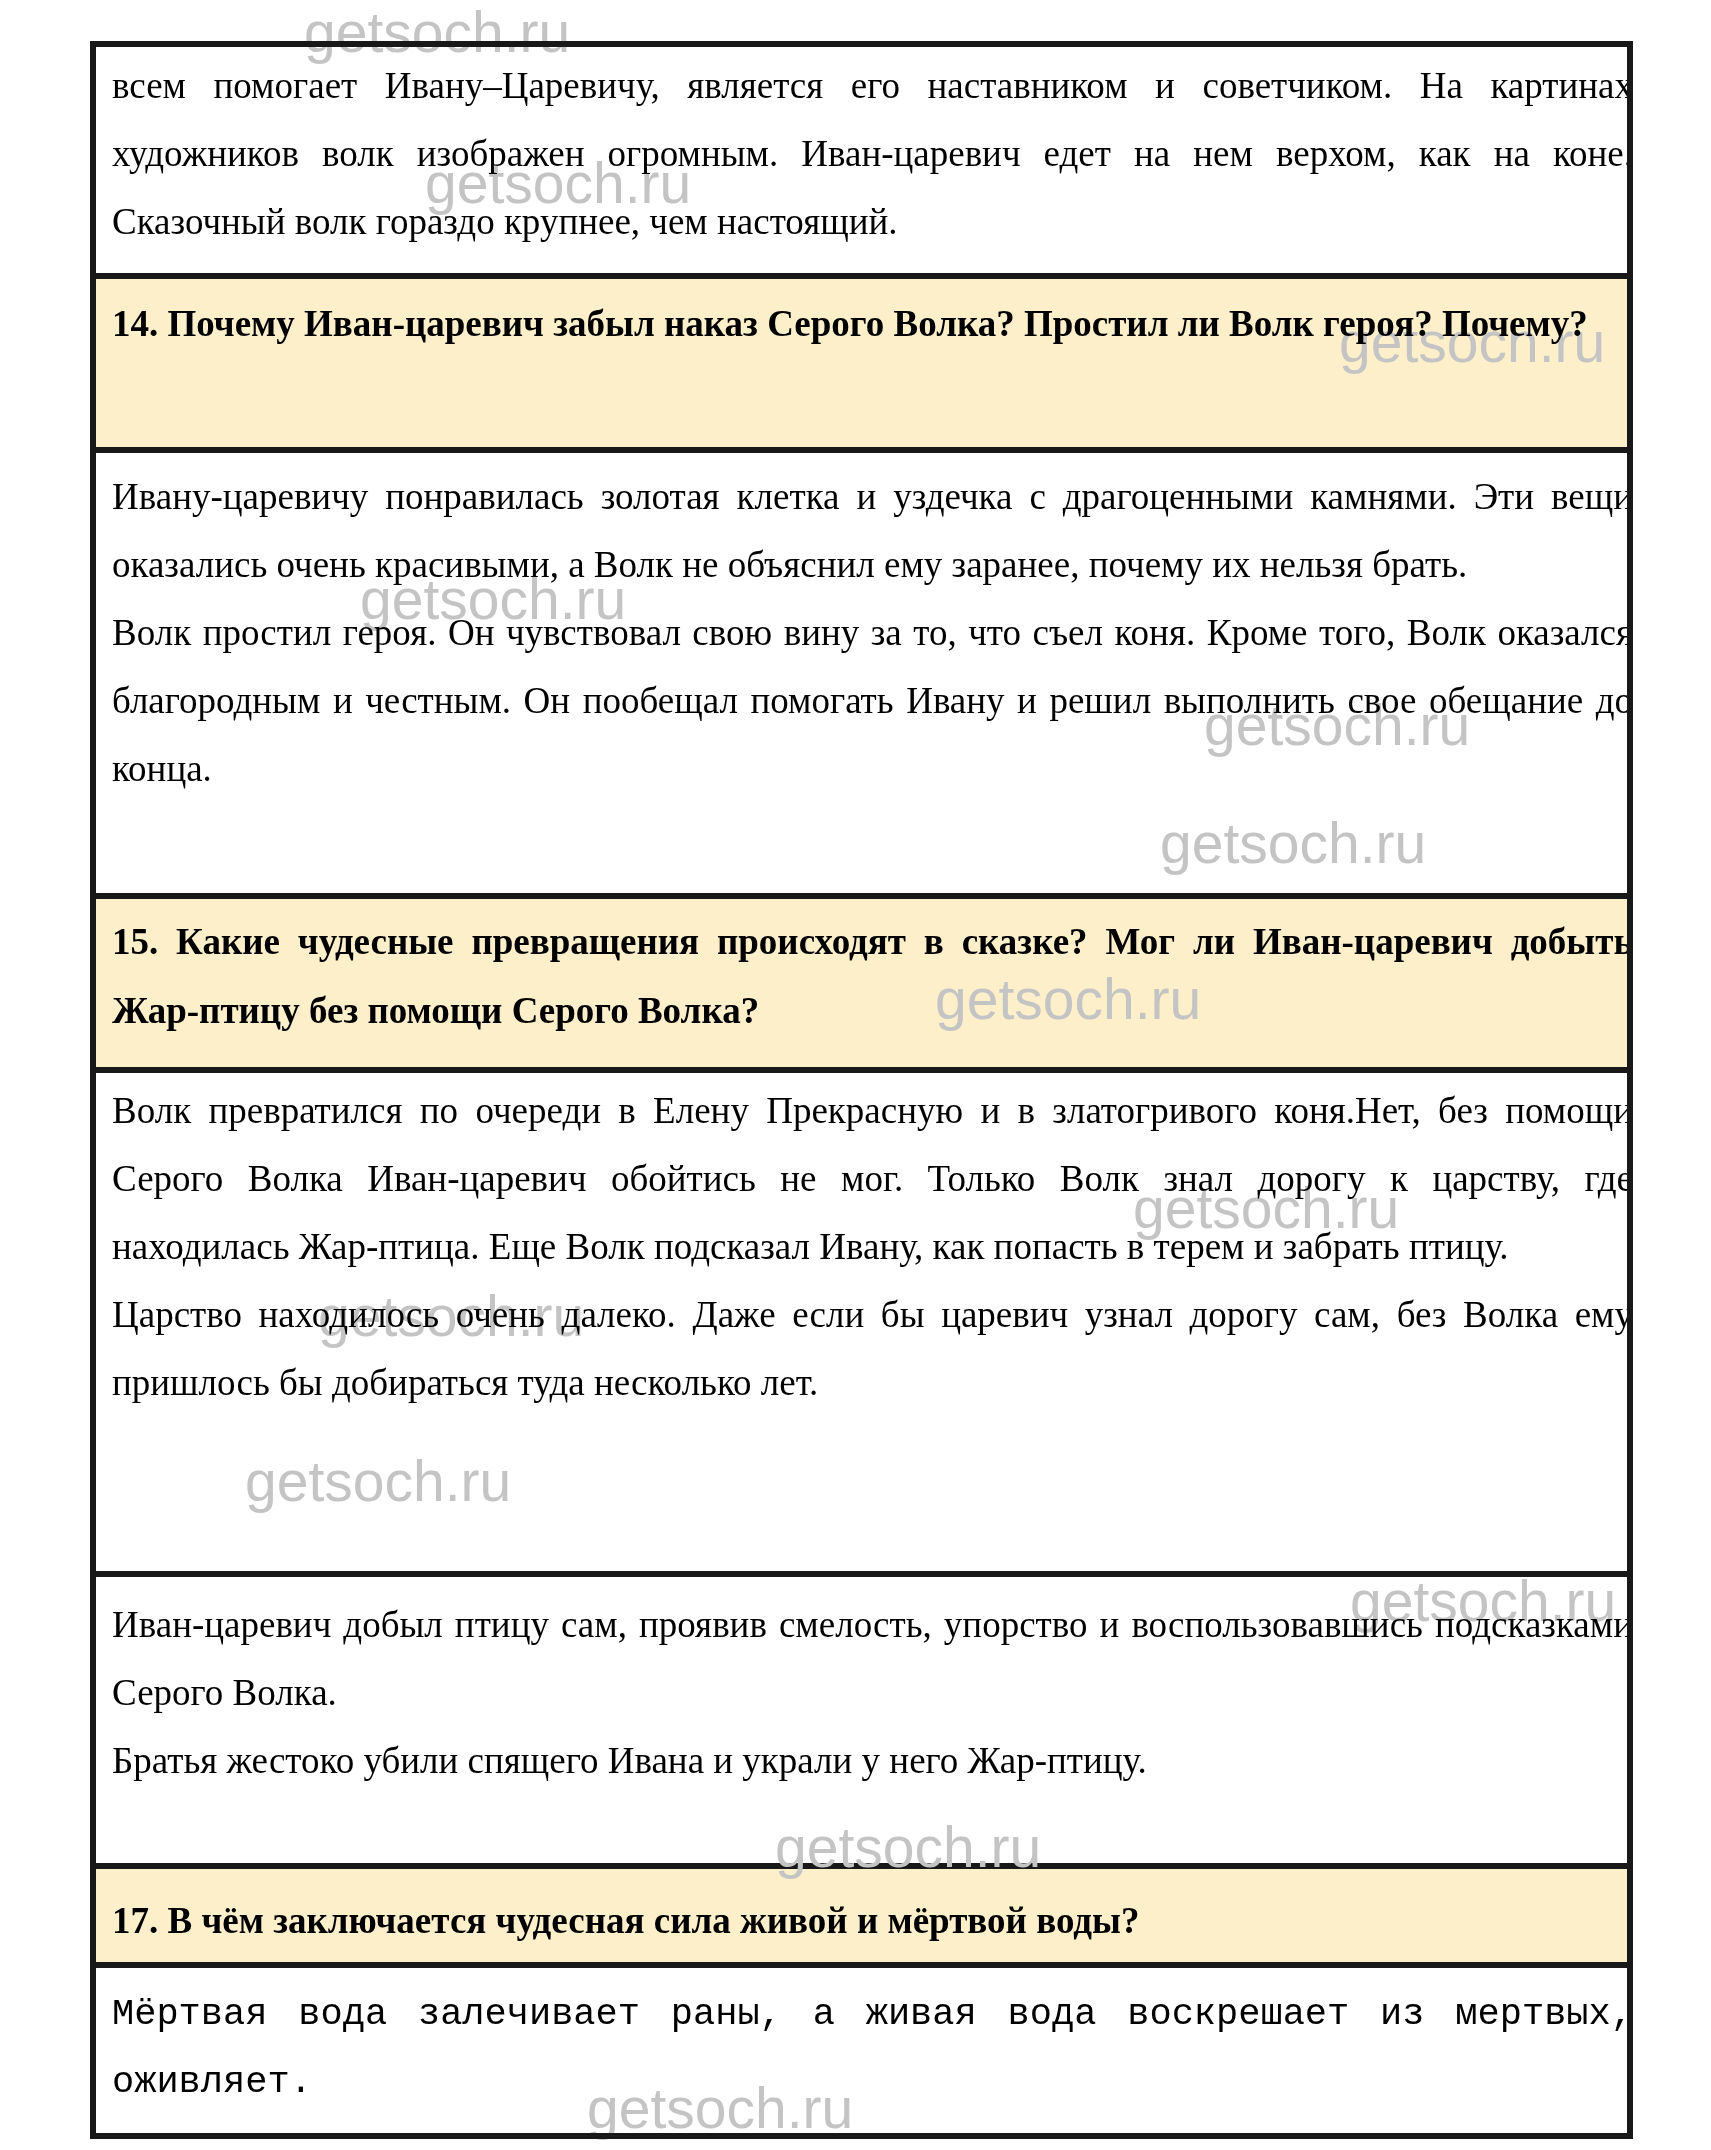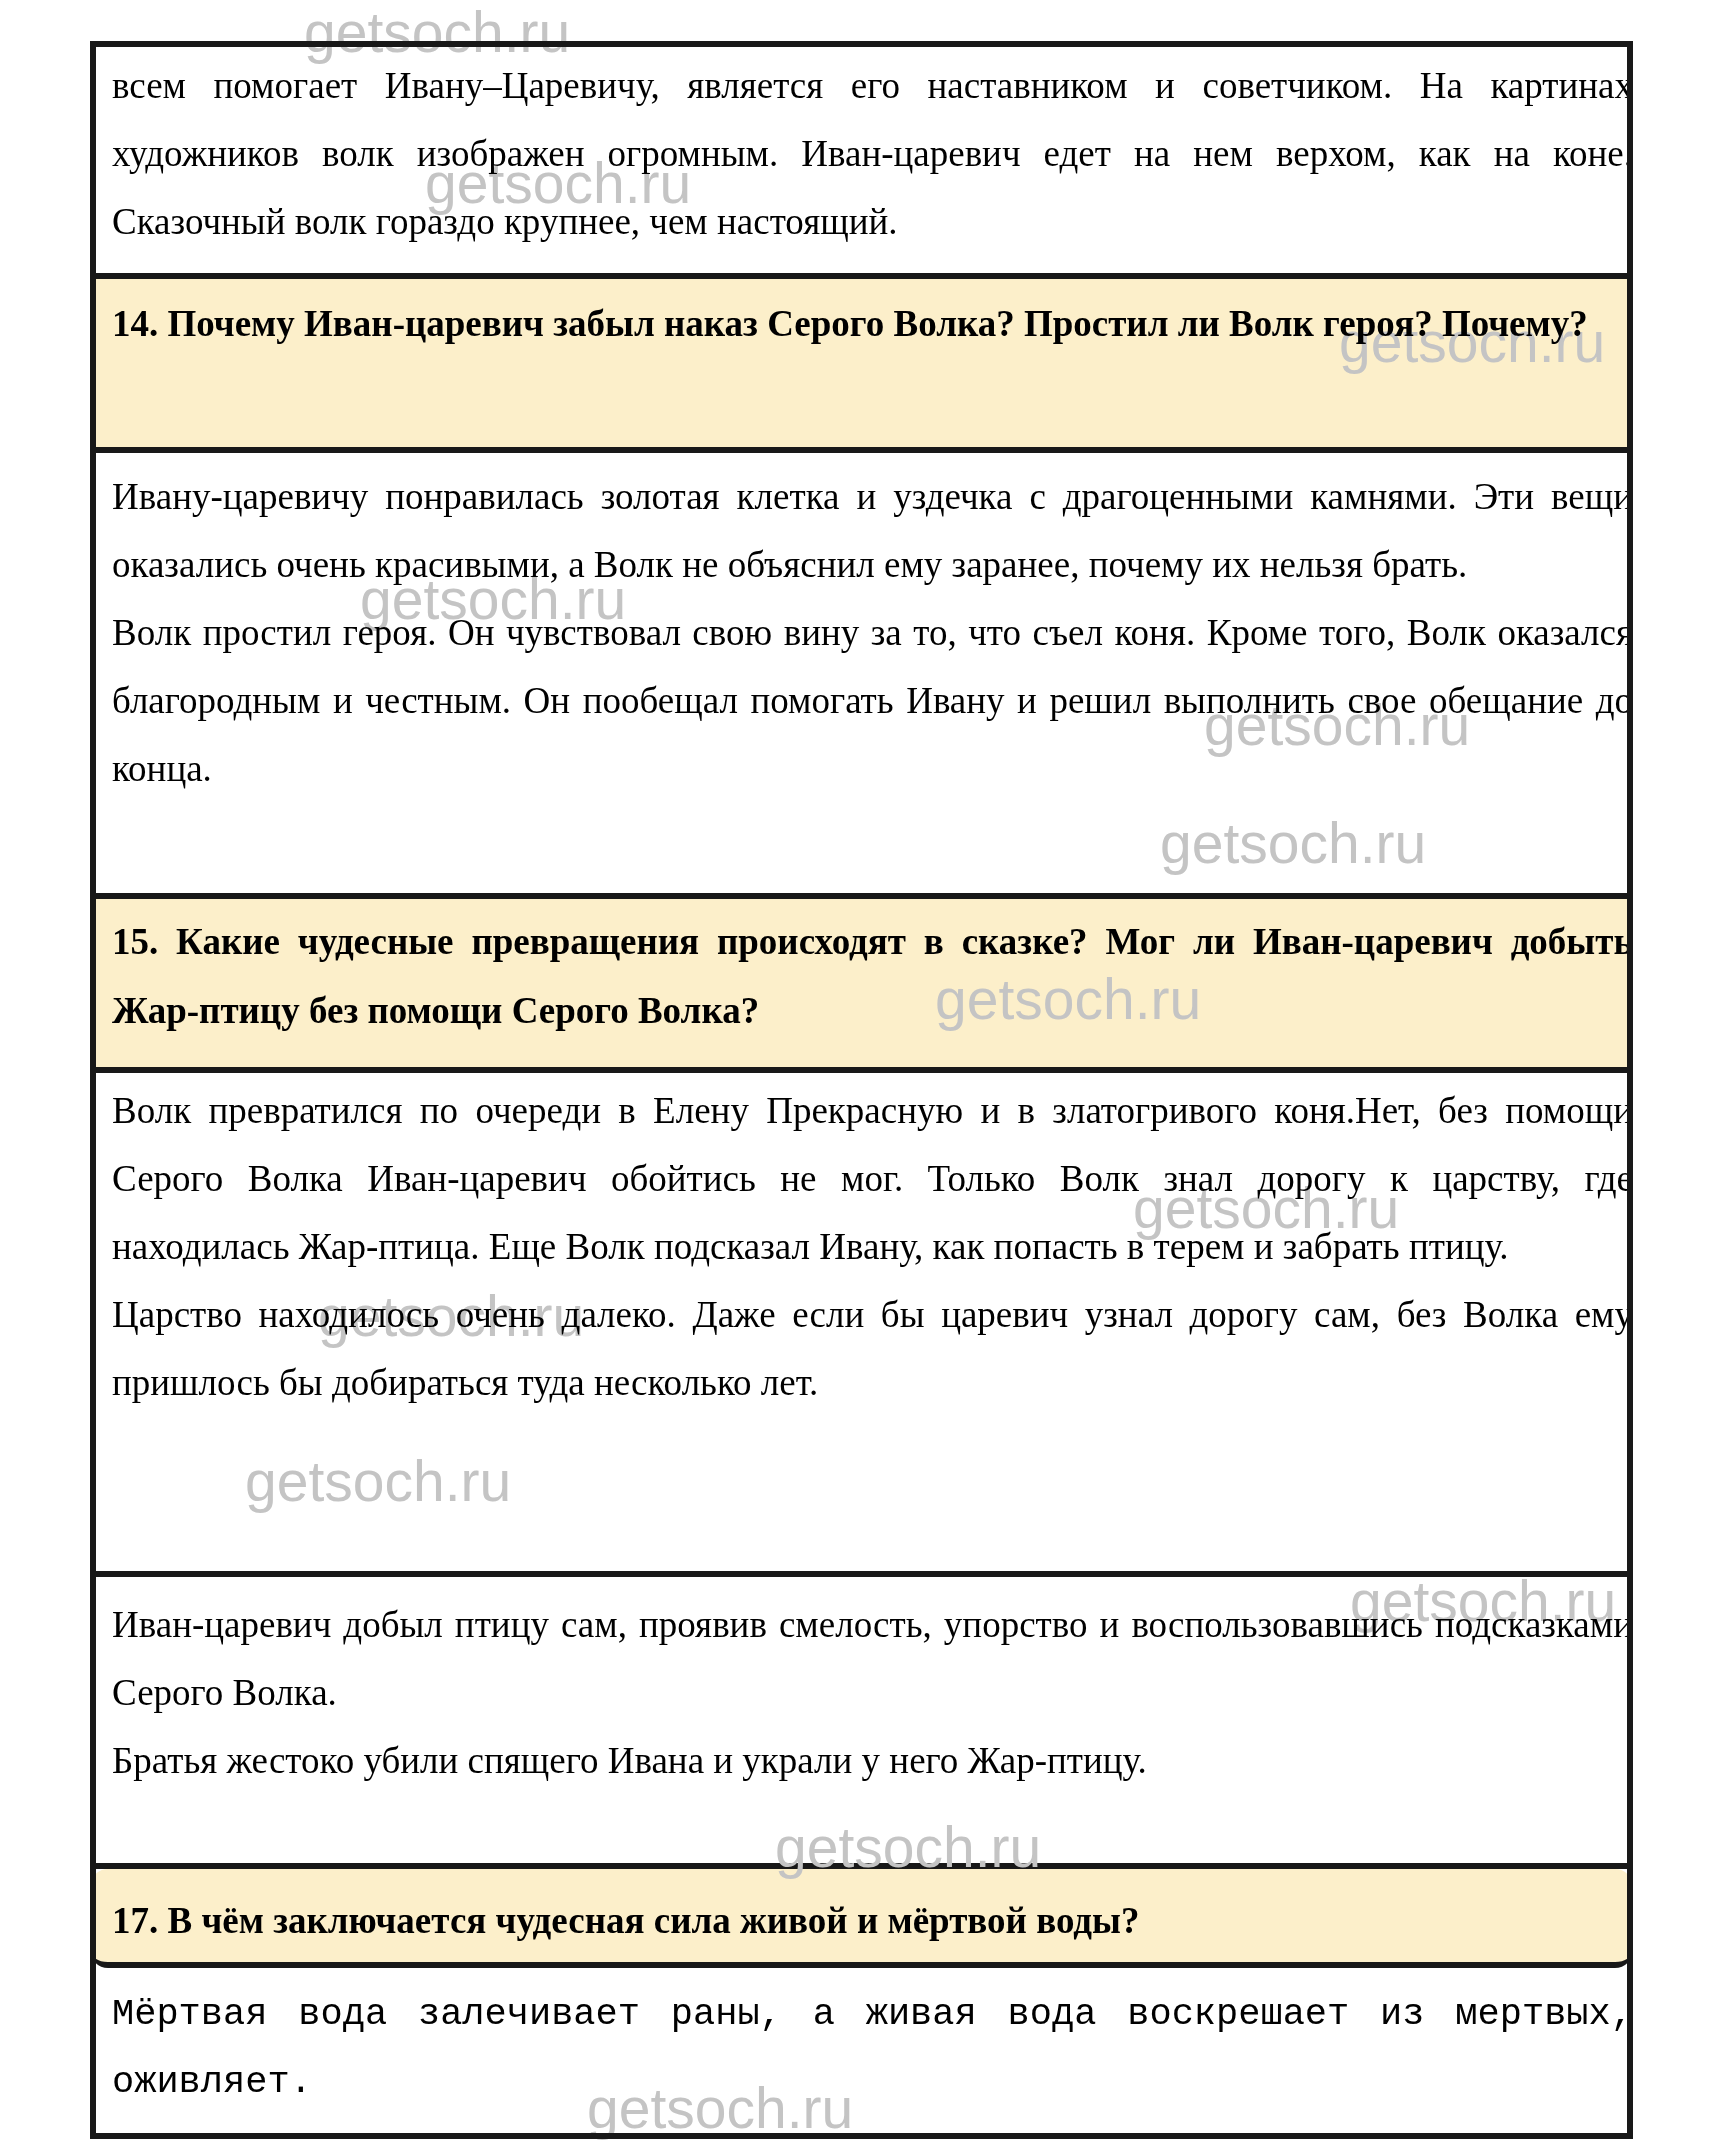--- a/index.html
+++ b/index.html
@@ -47,21 +47,21 @@
   }
   .question { background: var(--qbg, #fcefca); }
   .question p { font-weight: bold; line-height: 69px; }
   .s1 { height: 238px; padding-top: 11px; }
   .s2 { height: 174px; padding-top: 9.6px; }
   .s3 { height: 446px; padding-top: 10.3px; }
   .s4 { height: 174px; padding-top: 8.3px; }
   .s5 { height: 504px; padding-top: 4.1px; }
   .s6 { height: 169px; padding-top: 10.3px; }
   .s7 { height: 292px; padding-top: 13.8px; }
-  .s8 { height: 99px; padding-top: 16.5px; border-radius: 18px; }
+  .s8 { height: 99px; padding-top: 16.5px; }
   .s9 { height: 136px; padding-top: 12.4px; border-bottom: none; font-family: Liberation Mono, monospace; }
   .watermark {
     position: absolute;
     z-index: 2;
     font-family: "Liberation Sans", sans-serif;
     font-size: 57px;
     line-height: 52px;
     color: var(--wm, #c4c4c4);
     white-space: nowrap;
     pointer-events: none;

